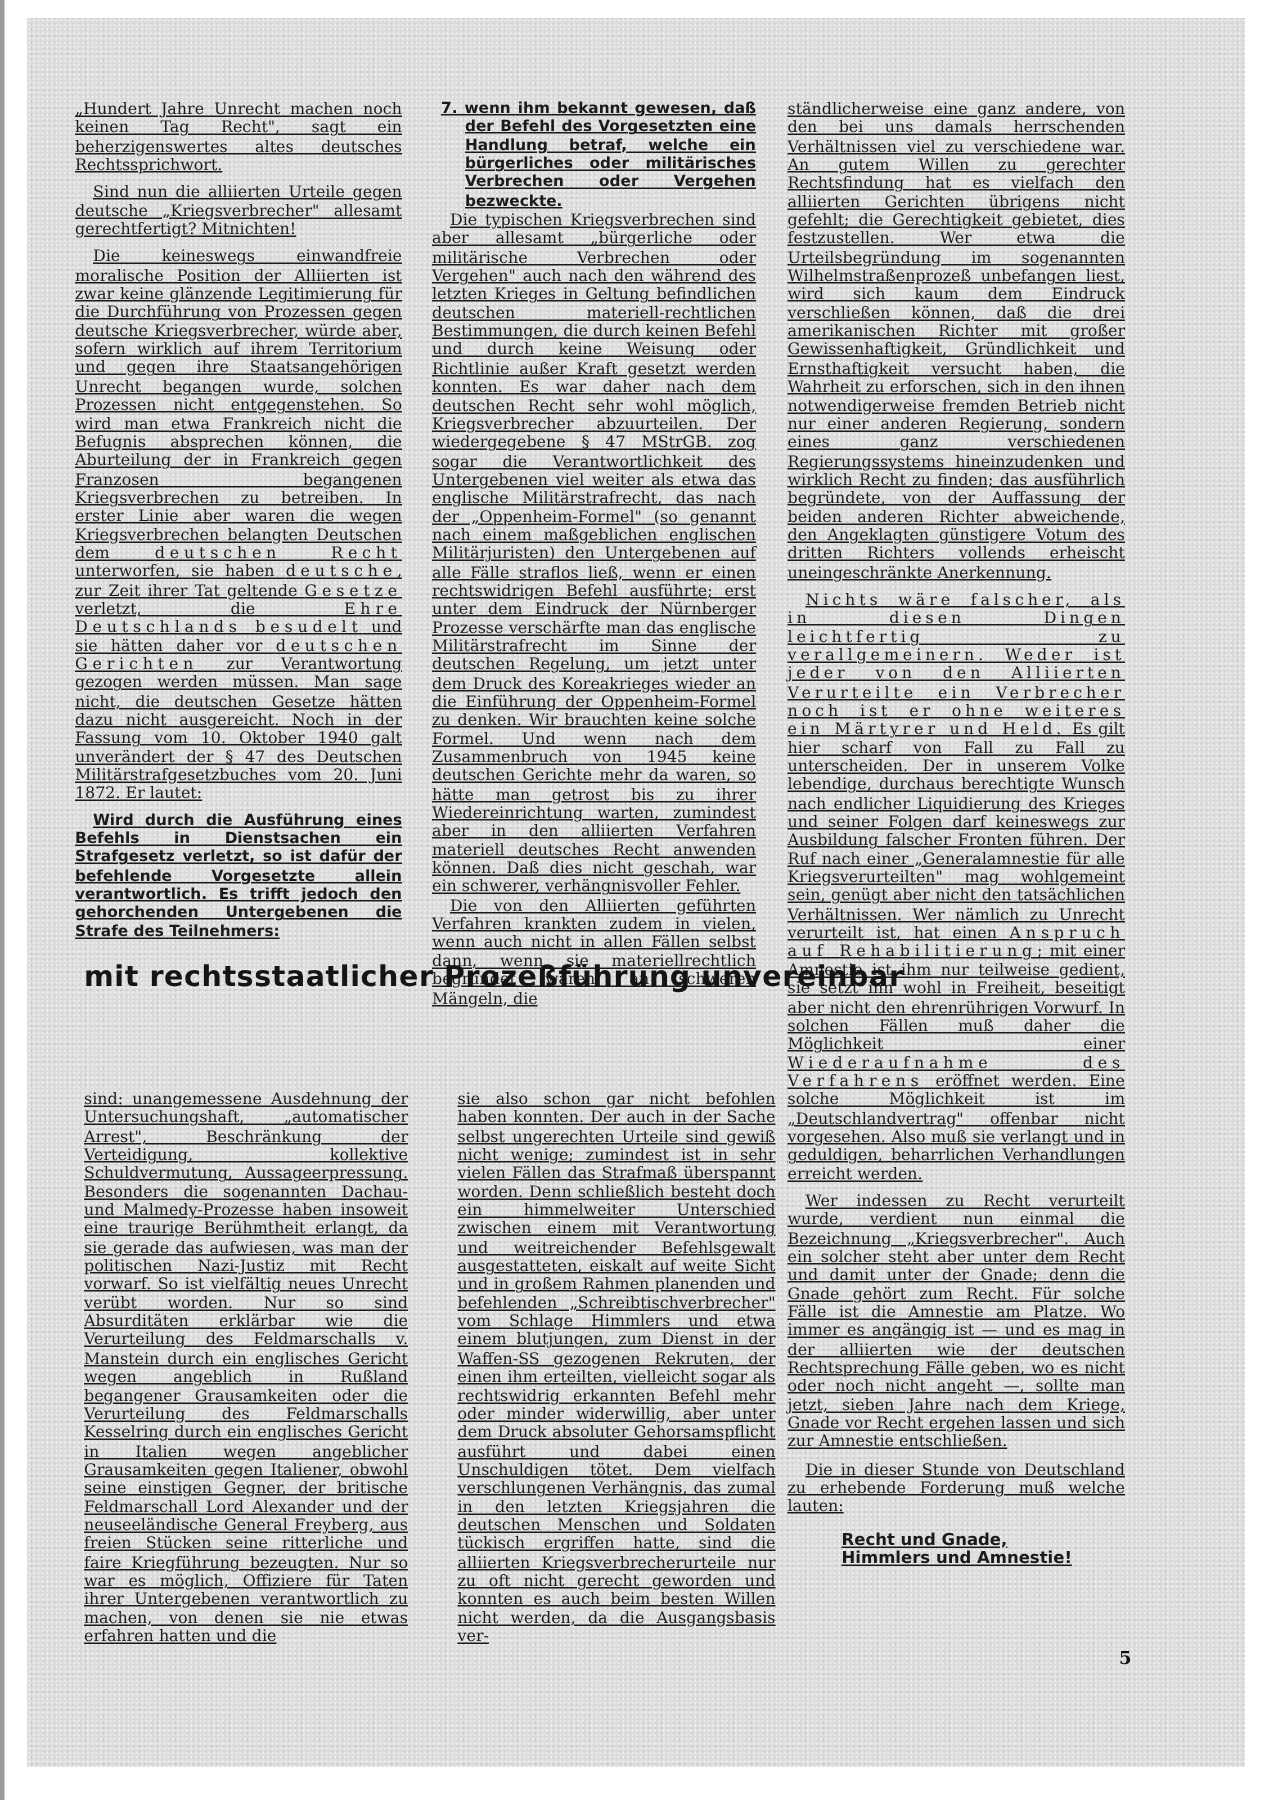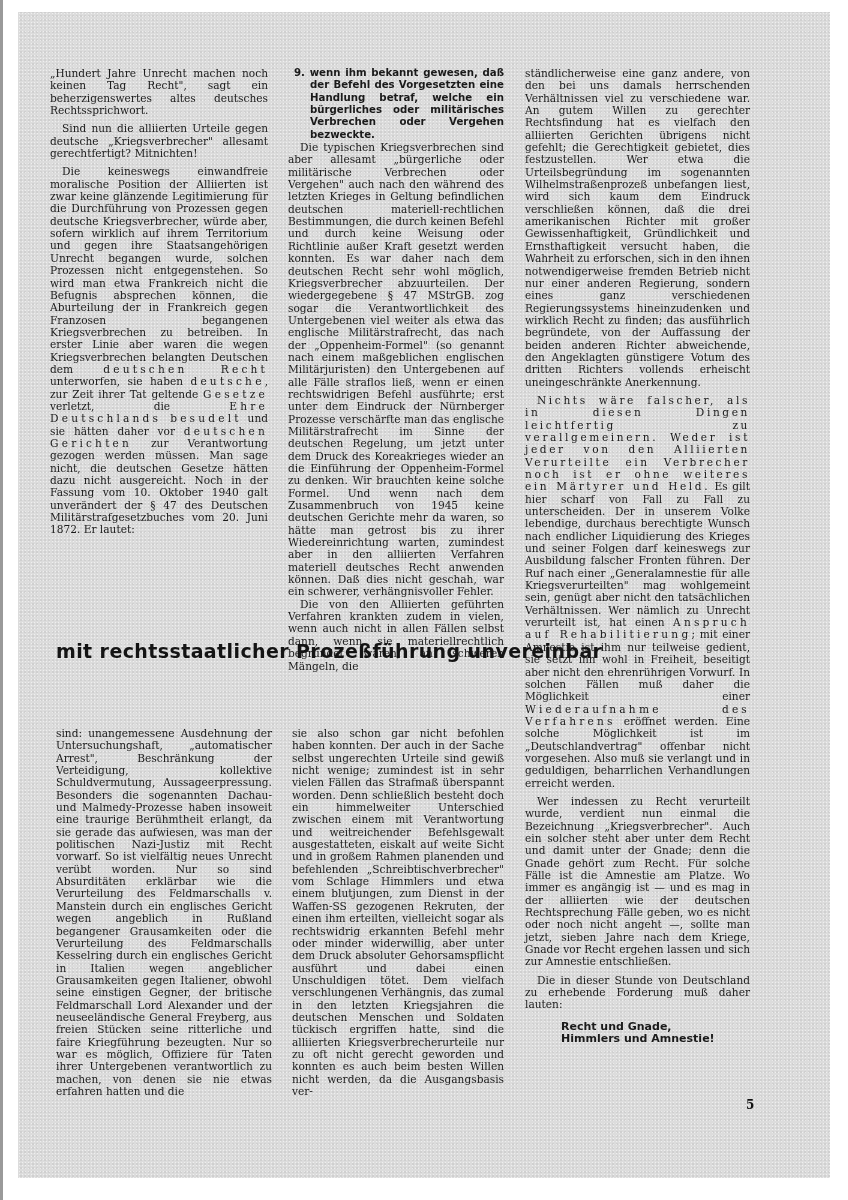--- a/index.html
+++ b/index.html
@@ -11,21 +11,21 @@
       radial-gradient(rgba(255,255,255,0.55) 0.6px, transparent 0.9px),
       radial-gradient(rgba(120,120,120,0.18) 0.6px, transparent 0.9px);
     background-size:3px 3px, 4px 4px;
     background-position:0 0, 1px 2px;
   }
   .leftedge { position:absolute; left:0; top:0; width:3px; height:1200px; background:#9a9a9a; }
   .col {
     position:absolute;
     font-family:"DejaVu Serif", serif;
     font-size:10.6px; line-height:12.35px; color:#1a1a1a;
-    text-align:justify; hyphens:manual;
+    text-align:justify; hyphens:manual;text-decoration:underline;
   }
   .col p { margin:0; }
   .col .gap { height:6px; }
   .ind { text-indent:12px; }
   .bold { font-weight:bold; font-family:"DejaVu Sans", sans-serif; font-size:10.2px; }
   .sp { letter-spacing:3.2px; }
   .list { padding-left:22px; text-indent:-16px; }
   .headline {
     position:absolute; left:56px; top:640px; width:468px;
     font-family:"DejaVu Sans", sans-serif; font-weight:bold; font-size:19px;
@@ -44,45 +44,46 @@
 
 <div class="paper"></div>
 
 <div class="col" style="left:50px; top:67px; width:218px;">
   <p>„Hundert Jahre Unrecht machen noch keinen Tag Recht", sagt ein beherzigenswertes altes deutsches Rechtssprichwort.</p>
   <div class="gap"></div>
   <p class="ind">Sind nun die alliierten Urteile gegen deutsche „Kriegsverbrecher" allesamt gerechtfertigt? Mitnichten!</p>
   <div class="gap"></div>
   <p class="ind"><span>Die keineswegs einwandfreie moralische Position der Alliierten ist zwar keine glänzende Legitimierung für die Durchführung von Prozessen gegen deutsche Kriegsverbrecher, würde aber, sofern wirklich auf ihrem Territorium und gegen ihre Staatsangehörigen Unrecht begangen wurde, solchen Prozessen nicht entgegenstehen. So wird man etwa Frankreich nicht die Befugnis absprechen können, die Aburteilung der in Frankreich gegen Franzosen begangenen Kriegsverbrechen zu betreiben. In erster Linie aber waren die wegen Kriegsverbrechen belangten Deutschen dem </span><span class="sp">deutschen Recht</span><span> unterworfen, sie haben </span><span class="sp">deutsche</span><span>, zur Zeit ihrer Tat geltende </span><span class="sp">Gesetze</span><span> verletzt, die </span><span class="sp">Ehre Deutschlands besudelt</span><span> und sie hätten daher vor </span><span class="sp">deutschen Gerichten</span><span> zur Verantwortung gezogen werden müssen. Man sage nicht, die deutschen Gesetze hätten dazu nicht ausgereicht. Noch in der Fassung vom 10. Oktober 1940 galt unverändert der § 47 des Deutschen Militärstrafgesetzbuches vom 20. Juni 1872. Er lautet:</span></p>
   <div class="gap"></div>
+  <p class="ind bold">Wird durch die Ausführung eines Befehls in Dienstsachen ein Strafgesetz verletzt, so ist dafür der befehlende Vorgesetzte allein verantwortlich. Es trifft jedoch den gehorchenden Untergebenen die Strafe des Teilnehmers:</p>
   <div class="gap"></div>
 </div>
 
 <div class="col" style="left:288px; top:67px; width:216px;">
-  <p class="bold list">9. wenn ihm bekannt gewesen, daß der Befehl des Vorgesetzten eine Handlung betraf, welche ein bürgerliches oder militärisches Verbrechen oder Vergehen bezweckte.</p>
+  <p class="bold list">7. wenn ihm bekannt gewesen, daß der Befehl des Vorgesetzten eine Handlung betraf, welche ein bürgerliches oder militärisches Verbrechen oder Vergehen bezweckte.</p>
   <p class="ind">Die typischen Kriegsverbrechen sind aber allesamt „bürgerliche oder militärische Verbrechen oder Vergehen" auch nach den während des letzten Krieges in Geltung befindlichen deutschen materiell-rechtlichen Bestimmungen, die durch keinen Befehl und durch keine Weisung oder Richtlinie außer Kraft gesetzt werden konnten. Es war daher nach dem deutschen Recht sehr wohl möglich, Kriegsverbrecher abzuurteilen. Der wiedergegebene § 47 MStrGB. zog sogar die Verantwortlichkeit des Untergebenen viel weiter als etwa das englische Militärstrafrecht, das nach der „Oppenheim-Formel" (so genannt nach einem maßgeblichen englischen Militärjuristen) den Untergebenen auf alle Fälle straflos ließ, wenn er einen rechtswidrigen Befehl ausführte; erst unter dem Eindruck der Nürnberger Prozesse verschärfte man das englische Militärstrafrecht im Sinne der deutschen Regelung, um jetzt unter dem Druck des Koreakrieges wieder an die Einführung der Oppenheim-Formel zu denken. Wir brauchten keine solche Formel. Und wenn nach dem Zusammenbruch von 1945 keine deutschen Gerichte mehr da waren, so hätte man getrost bis zu ihrer Wiedereinrichtung warten, zumindest aber in den alliierten Verfahren materiell deutsches Recht anwenden können. Daß dies nicht geschah, war ein schwerer, verhängnisvoller Fehler.</p>
   <p class="ind">Die von den Alliierten geführten Verfahren krankten zudem in vielen, wenn auch nicht in allen Fällen selbst dann, wenn sie materiellrechtlich begründet waren, an schweren Mängeln, die</p>
 </div>
 
 <div class="col" style="left:525px; top:67px; width:225px;">
   <p>ständlicherweise eine ganz andere, von den bei uns damals herrschenden Verhältnissen viel zu verschiedene war. An gutem Willen zu gerechter Rechtsfindung hat es vielfach den alliierten Gerichten übrigens nicht gefehlt; die Gerechtigkeit gebietet, dies festzustellen. Wer etwa die Urteilsbegründung im sogenannten Wilhelmstraßenprozeß unbefangen liest, wird sich kaum dem Eindruck verschließen können, daß die drei amerikanischen Richter mit großer Gewissenhaftigkeit, Gründlichkeit und Ernsthaftigkeit versucht haben, die Wahrheit zu erforschen, sich in den ihnen notwendigerweise fremden Betrieb nicht nur einer anderen Regierung, sondern eines ganz verschiedenen Regierungssystems hineinzudenken und wirklich Recht zu finden; das ausführlich begründete, von der Auffassung der beiden anderen Richter abweichende, den Angeklagten günstigere Votum des dritten Richters vollends erheischt uneingeschränkte Anerkennung.</p>
   <div class="gap"></div>
   <p class="ind"><span class="sp" style="letter-spacing:2.6px;">Nichts wäre falscher, als in diesen Dingen leichtfertig zu verallgemeinern. Weder ist jeder von den Alliierten Verurteilte ein Verbrecher noch ist er ohne weiteres ein Märtyrer und Held.</span><span> Es gilt hier scharf von Fall zu Fall zu unterscheiden. Der in unserem Volke lebendige, durchaus berechtigte Wunsch nach endlicher Liquidierung des Krieges und seiner Folgen darf keineswegs zur Ausbildung falscher Fronten führen. Der Ruf nach einer „Generalamnestie für alle Kriegsverurteilten" mag wohlgemeint sein, genügt aber nicht den tatsächlichen Verhältnissen. Wer nämlich zu Unrecht verurteilt ist, hat einen </span><span class="sp">Anspruch auf Rehabilitierung</span><span>; mit einer Amnestie ist ihm nur teilweise gedient, sie setzt ihn wohl in Freiheit, beseitigt aber nicht den ehrenrührigen Vorwurf. In solchen Fällen muß daher die Möglichkeit einer </span><span class="sp">Wiederaufnahme des Verfahrens</span><span> eröffnet werden. Eine solche Möglichkeit ist im „Deutschlandvertrag" offenbar nicht vorgesehen. Also muß sie verlangt und in geduldigen, beharrlichen Verhandlungen erreicht werden.</span></p>
   <div class="gap"></div>
   <p class="ind">Wer indessen zu Recht verurteilt wurde, verdient nun einmal die Bezeichnung „Kriegsverbrecher". Auch ein solcher steht aber unter dem Recht und damit unter der Gnade; denn die Gnade gehört zum Recht. Für solche Fälle ist die Amnestie am Platze. Wo immer es angängig ist — und es mag in der alliierten wie der deutschen Rechtsprechung Fälle geben, wo es nicht oder noch nicht angeht —, sollte man jetzt, sieben Jahre nach dem Kriege, Gnade vor Recht ergehen lassen und sich zur Amnestie entschließen.</p>
   <div class="gap"></div>
-  <p class="ind">Die in dieser Stunde von Deutschland zu erhebende Forderung muß daher lauten:</p>
+  <p class="ind">Die in dieser Stunde von Deutschland zu erhebende Forderung muß welche lauten:</p>
   <div class="gap" style="height:10px;"></div>
   <p class="closing">Recht und Gnade,</p>
   <p class="closing">Himmlers und Amnestie!</p>
 </div>
 
 <div class="headline">mit rechtsstaatlicher Prozeßführung unvereinbar</div>
 
 <div class="col" style="left:56px; top:727px; width:216px;">
   <p>sind: unangemessene Ausdehnung der Untersuchungshaft, „automatischer Arrest", Beschränkung der Verteidigung, kollektive Schuldvermutung, Aussageerpressung. Besonders die sogenannten Dachau- und Malmedy-Prozesse haben insoweit eine traurige Berühmtheit erlangt, da sie gerade das aufwiesen, was man der politischen Nazi-Justiz mit Recht vorwarf. So ist vielfältig neues Unrecht verübt worden. Nur so sind Absurditäten erklärbar wie die Verurteilung des Feldmarschalls v. Manstein durch ein englisches Gericht wegen angeblich in Rußland begangener Grausamkeiten oder die Verurteilung des Feldmarschalls Kesselring durch ein englisches Gericht in Italien wegen angeblicher Grausamkeiten gegen Italiener, obwohl seine einstigen Gegner, der britische Feldmarschall Lord Alexander und der neuseeländische General Freyberg, aus freien Stücken seine ritterliche und faire Kriegführung bezeugten. Nur so war es möglich, Offiziere für Taten ihrer Untergebenen verantwortlich zu machen, von denen sie nie etwas erfahren hatten und die</p>
 </div>
 
-<div class="col" style="left:292px; top:727px; width:212px;">
+<div class="col" style="left:305px; top:727px; width:212px;">
   <p>sie also schon gar nicht befohlen haben konnten. Der auch in der Sache selbst ungerechten Urteile sind gewiß nicht wenige; zumindest ist in sehr vielen Fällen das Strafmaß überspannt worden. Denn schließlich besteht doch ein himmelweiter Unterschied zwischen einem mit Verantwortung und weitreichender Befehlsgewalt ausgestatteten, eiskalt auf weite Sicht und in großem Rahmen planenden und befehlenden „Schreibtischverbrecher" vom Schlage Himmlers und etwa einem blutjungen, zum Dienst in der Waffen-SS gezogenen Rekruten, der einen ihm erteilten, vielleicht sogar als rechtswidrig erkannten Befehl mehr oder minder widerwillig, aber unter dem Druck absoluter Gehorsamspflicht ausführt und dabei einen Unschuldigen tötet. Dem vielfach verschlungenen Verhängnis, das zumal in den letzten Kriegsjahren die deutschen Menschen und Soldaten tückisch ergriffen hatte, sind die alliierten Kriegsverbrecherurteile nur zu oft nicht gerecht geworden und konnten es auch beim besten Willen nicht werden, da die Ausgangsbasis ver-</p>
 </div>
 
 <div class="pagenum">5</div>
 
 </body></html>

